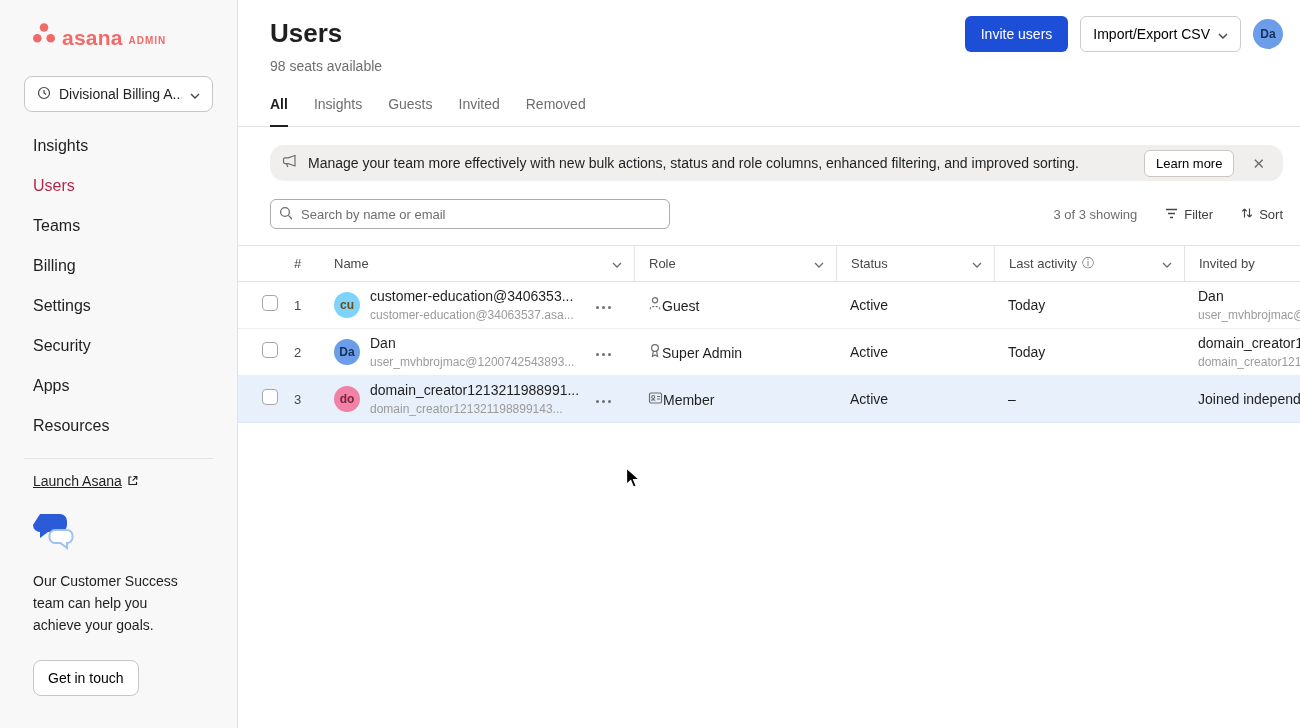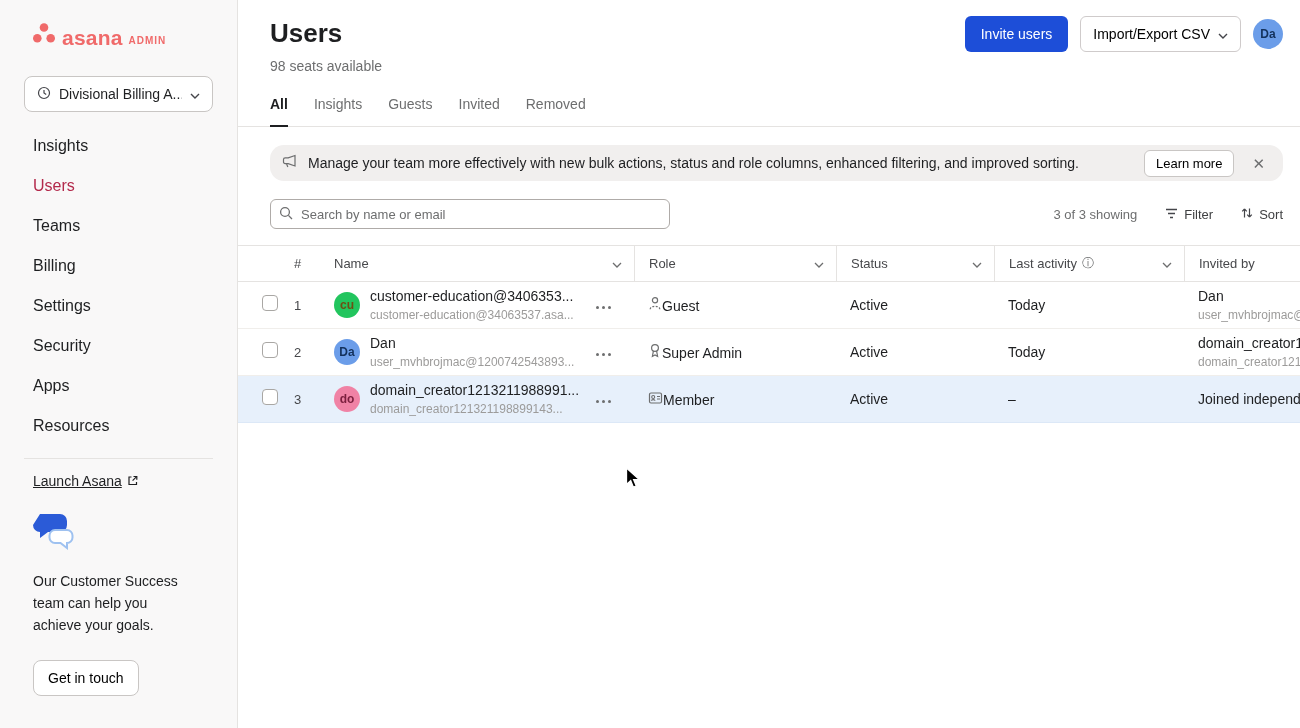--- a/index.html
+++ b/index.html
@@ -260,21 +260,21 @@
                 <path d="M1 1 L5 5 L9 1" fill="none" stroke="#6d6e6f" stroke-width="1.3"></path>
               </svg></span>
         </div>
         <div class="c-inv sep">Invited by</div>
       </div>
 
       <div class="row">
         <div class="c-check"><span class="checkbox"></span></div>
         <div class="c-num">1</div>
         <div class="c-name">
-          <span class="avatar" style="background: #22c55e; color: rgb(109, 79, 18);">cu</span>
+          <span class="avatar" style="background: #7dd3fc; color: rgb(109, 79, 18);">cu</span>
           <span class="two-line">
             <span class="line1">customer-education@3406353...</span><br>
             <span class="line2">customer-education@34063537.asa...</span>
           </span>
         </div>
         <div class="c-act"><span class="dots">
               <i></i>
               <i></i>
               <i></i>
             </span></div>

